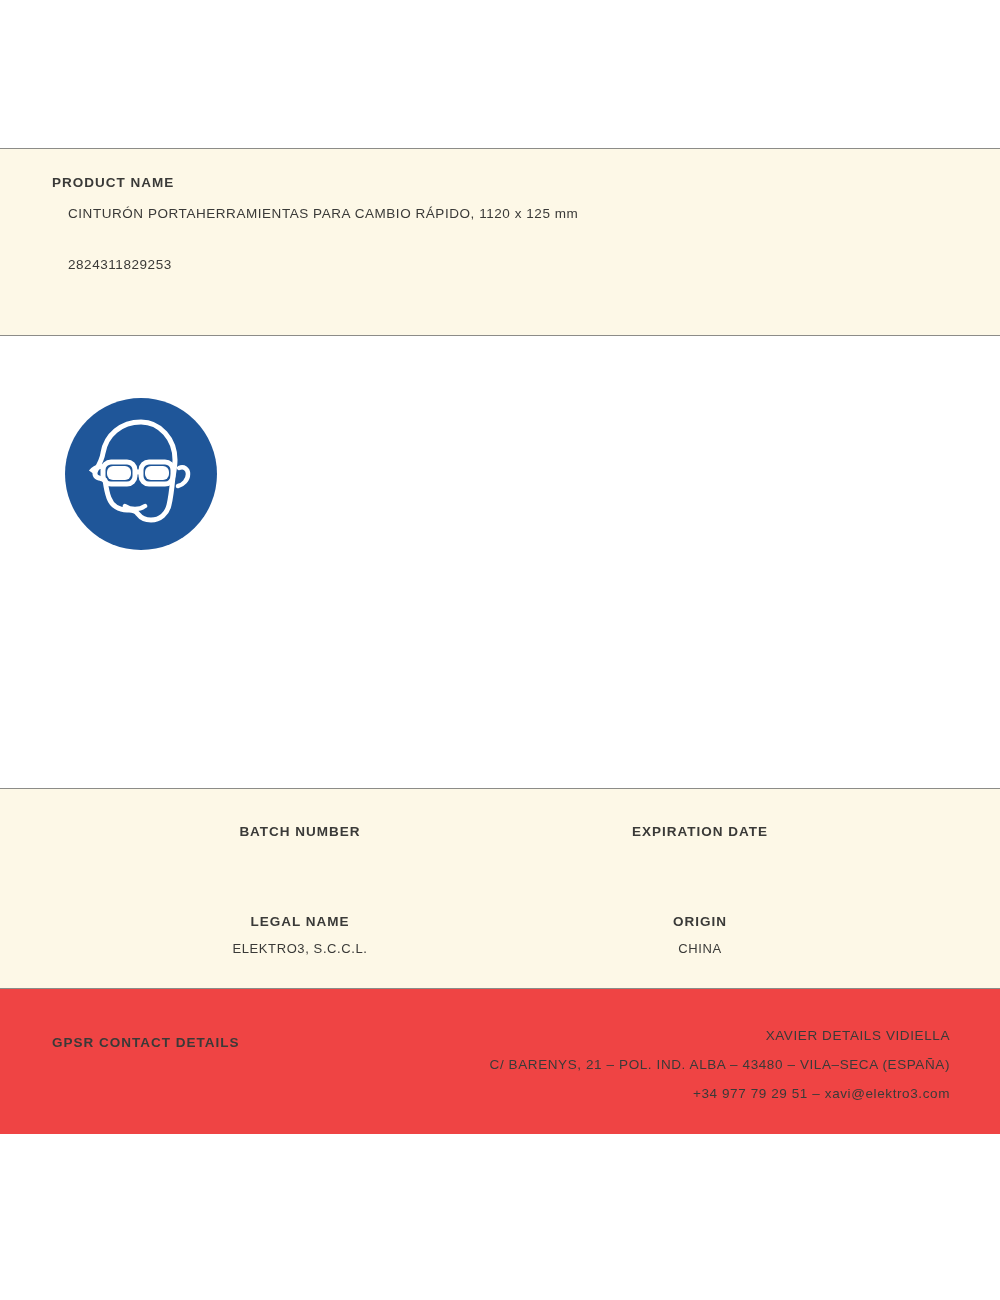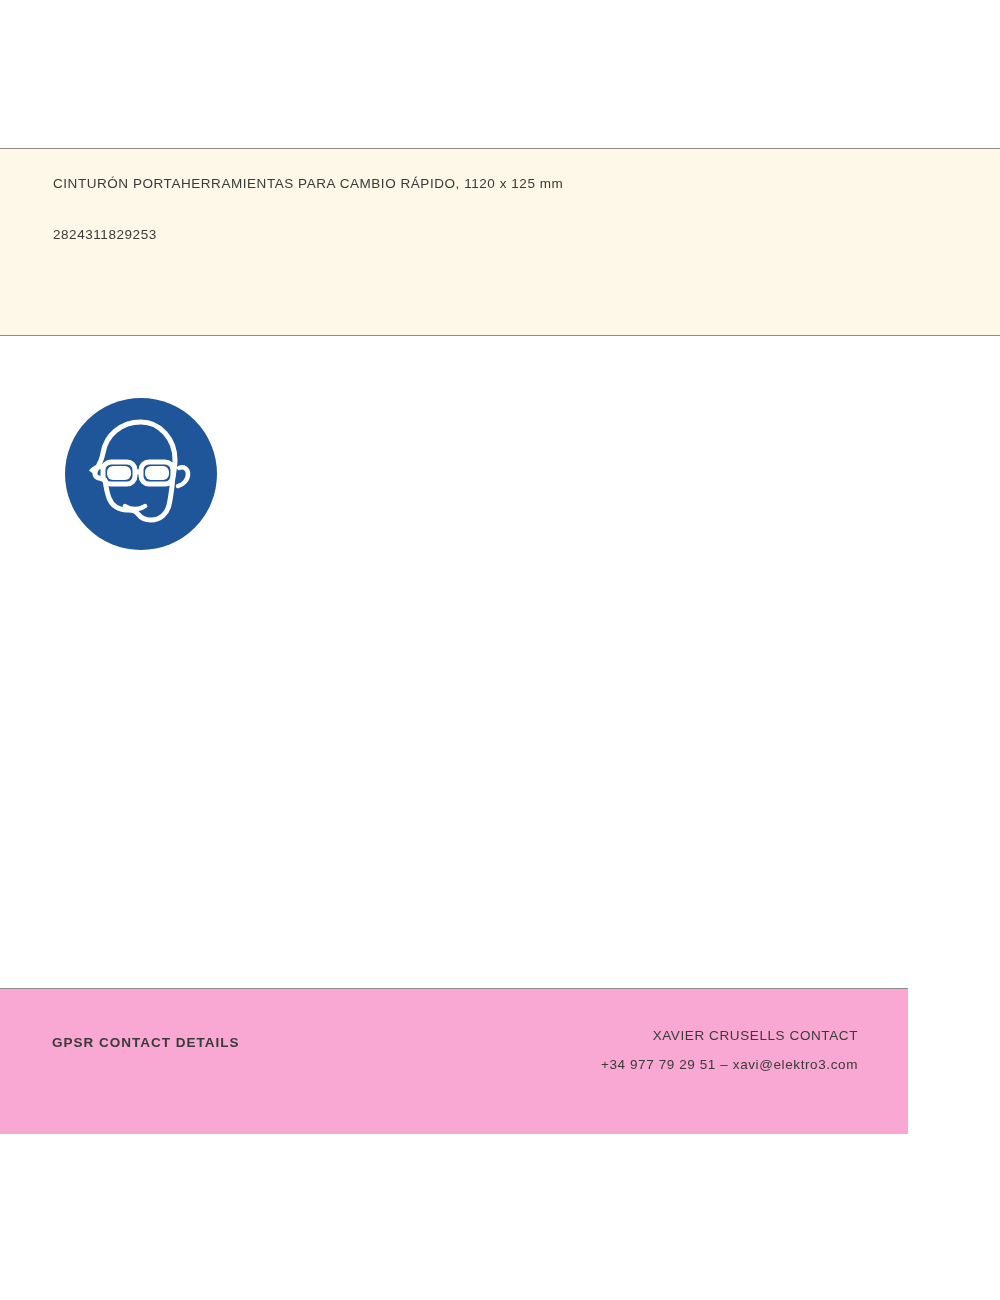--- a/index.html
+++ b/index.html
@@ -41,21 +41,21 @@
     font-size: 13.5px;
     font-weight: bold;
     letter-spacing: 1.0px;
     color: #3a3a38;
     margin: 0 0 10px 0;
   }
   .field-value {
     font-size: 13.5px;
     letter-spacing: 0.55px;
     color: #3a3a38;
-    margin: 1px;
+    margin: 16px;
   }
   .gap-block {
     margin-top: 36px;
   }
 
   
   .picto-area {
     position: absolute;
     left: 0;
     top: 336px;
@@ -110,23 +110,23 @@
     color: #3a3a38;
     margin: 0;
     min-height: 16px;
   }
 
   
   .gpsr-band {
     position: absolute;
     left: 0;
     top: 988px;
-    width: 908px;
+    width: 1000px;
     height: 146px;
-    background: #f9a8d4;
+    background: #ef4444;
     border-top: 1px solid #8c8c88;
     box-sizing: border-box;
   }
   .gpsr-label {
     position: absolute;
     left: 52px;
     top: 46px;
     font-size: 13.5px;
     font-weight: bold;
     letter-spacing: 1.0px;
@@ -153,20 +153,21 @@
     background: #ffffff;
   }
 </style>
 </head>
 <body>
 
 <div class="page">
 
   <div class="product-band">
     <div class="product-inner">
+      <p class="field-label">PRODUCT NAME</p>
       <p class="field-value">CINTURÓN PORTAHERRAMIENTAS PARA CAMBIO RÁPIDO, 1120 x 125 mm</p>
       <div class="gap-block">
         <p class="field-value">2824311829253</p>
       </div>
     </div>
   </div>
 
   <div class="picto-area">
     <div class="picto">
       <svg viewBox="0 0 152 152" width="152" height="152" aria-hidden="true">
@@ -185,23 +186,44 @@
         <g fill="#ffffff">
           <rect x="42" y="68" width="24" height="14" rx="6"></rect>
           <rect x="80" y="68" width="24" height="14" rx="6"></rect>
         </g>
 
         <path d="M60 108c6 4 14 4 20 0" fill="none" stroke="#ffffff" stroke-width="4.5" stroke-linecap="round"></path>
       </svg>
     </div>
   </div>
 
+  <div class="info-band">
+    <div class="info-grid">
+      <div class="col col-left row1">
+        <p class="info-label">BATCH NUMBER</p>
+        <p class="info-value"></p>
+      </div>
+      <div class="col col-right row1">
+        <p class="info-label">EXPIRATION DATE</p>
+        <p class="info-value"></p>
+      </div>
+      <div class="col col-left row2">
+        <p class="info-label">LEGAL NAME</p>
+        <p class="info-value">ELEKTRO3, S.C.C.L.</p>
+      </div>
+      <div class="col col-right row2">
+        <p class="info-label">ORIGIN</p>
+        <p class="info-value">CHINA</p>
+      </div>
+    </div>
+  </div>
 
   <div class="gpsr-band">
     <div class="gpsr-label">GPSR CONTACT DETAILS</div>
     <div class="gpsr-lines">
-      <div>XAVIER CRUSELLS CONTACT</div>
+      <div>XAVIER DETAILS VIDIELLA</div>
+      <div>C/ BARENYS, 21 – POL. IND. ALBA – 43480 – VILA–SECA (ESPAÑA)</div>
       <div>+34 977 79 29 51 –  xavi@elektro3.com</div>
     </div>
   </div>
 
   <div class="bottom-fill"></div>
 </div>
 
 </body></html>

